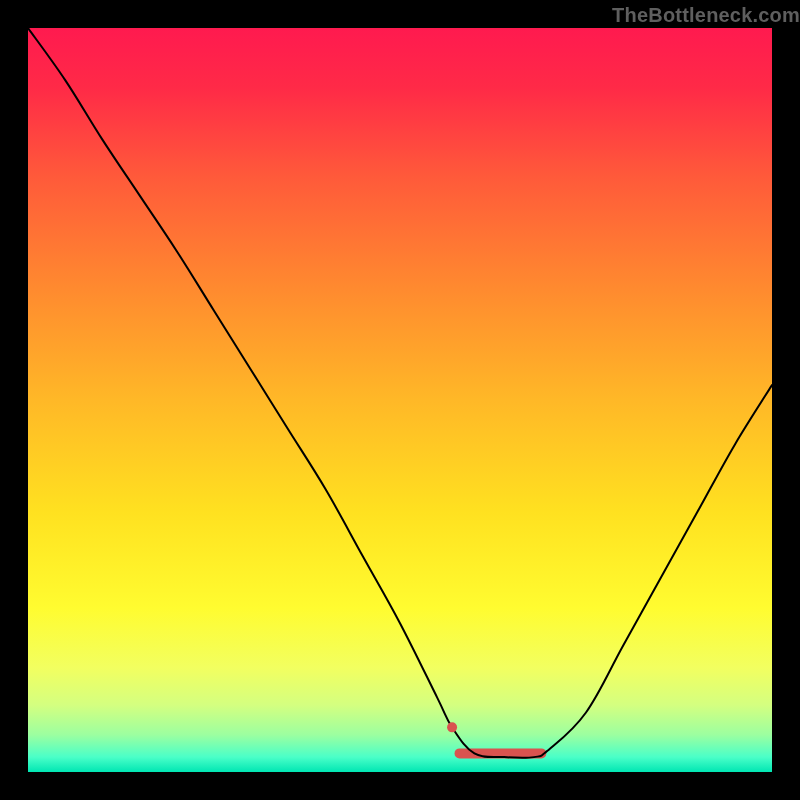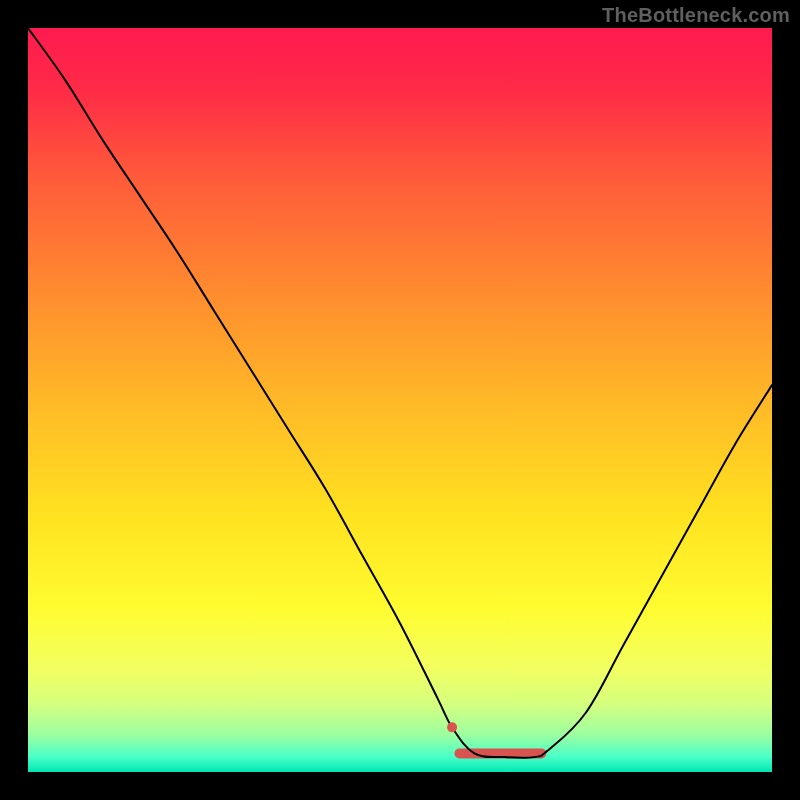--- a/index.html
+++ b/index.html
@@ -6,21 +6,21 @@
   html, body { width: 800px; height: 800px; overflow: hidden; background: #000; }
   .container {
     width: 800px;
     height: 800px;
     position: relative;
     background: #000;
   }
   .watermark {
     position: absolute;
     top: 4px;
-    right: 10px;
+    right: 0;
     font-family: Arial, Helvetica, sans-serif;
     font-size: 20px;
     font-weight: bold;
     color: #5f5f5f;
     z-index: 10;
     letter-spacing: 0.2px;
   }
   .plot {
     position: absolute;
     left: 28px;

